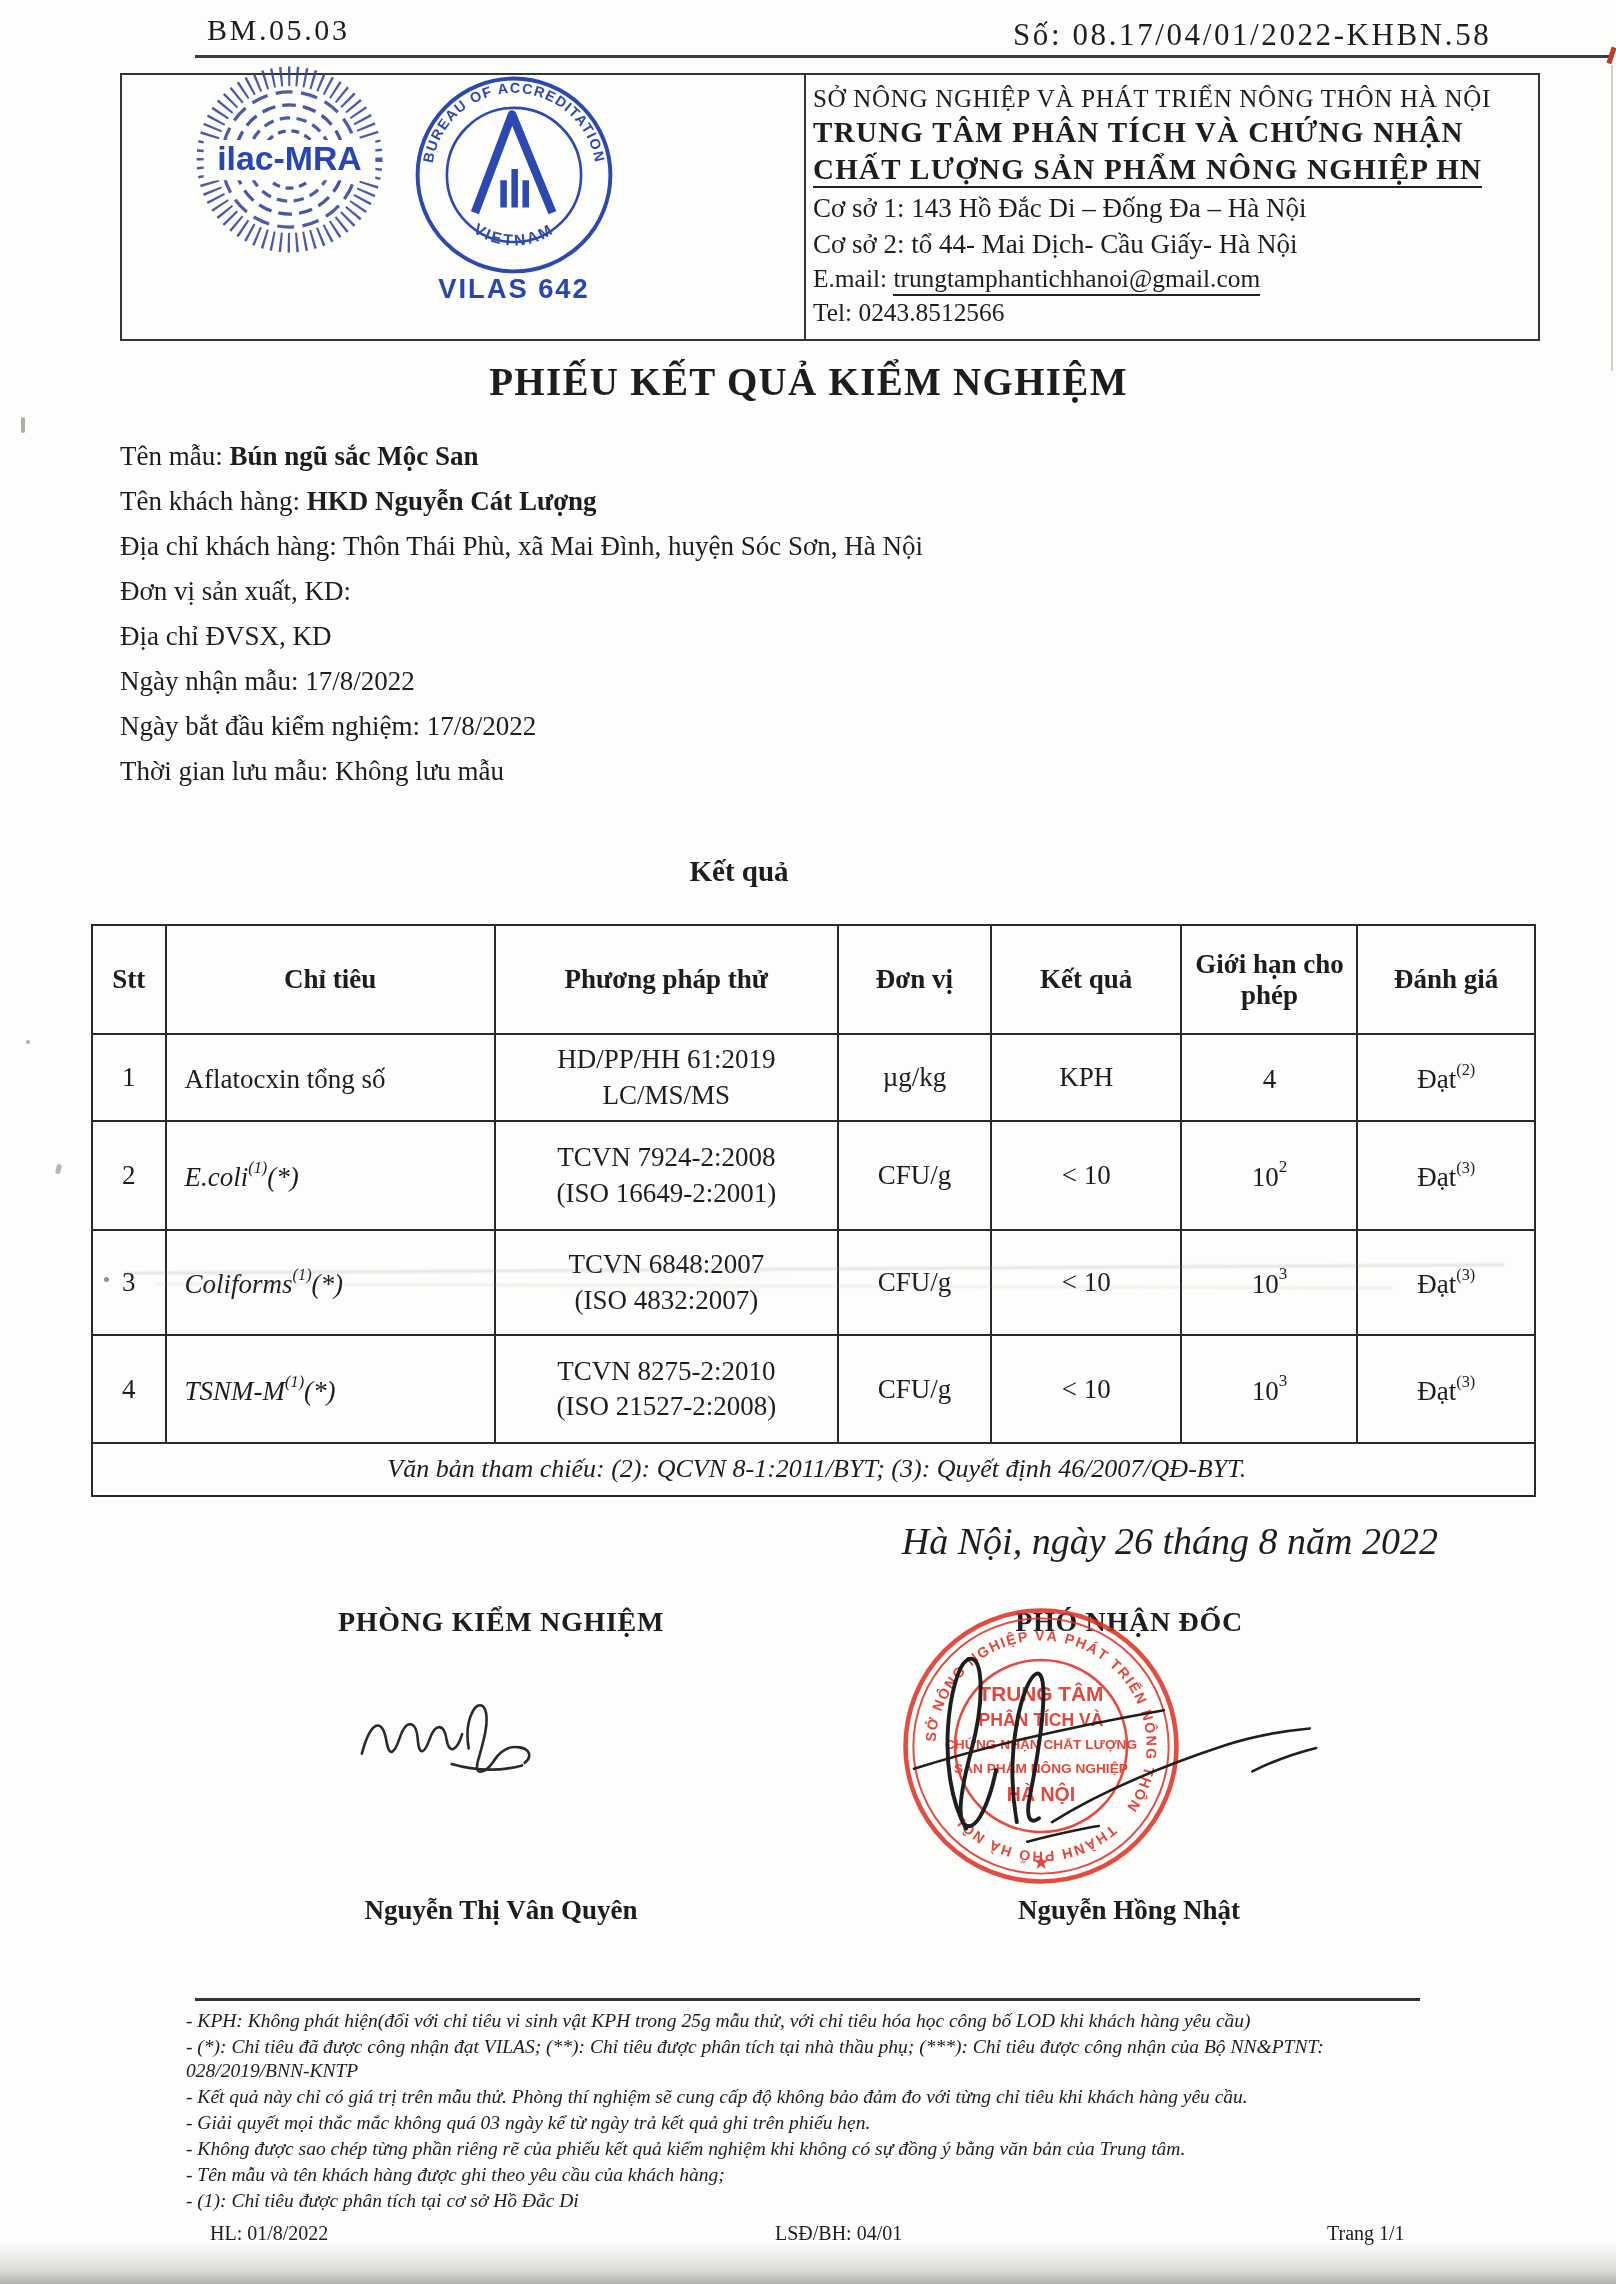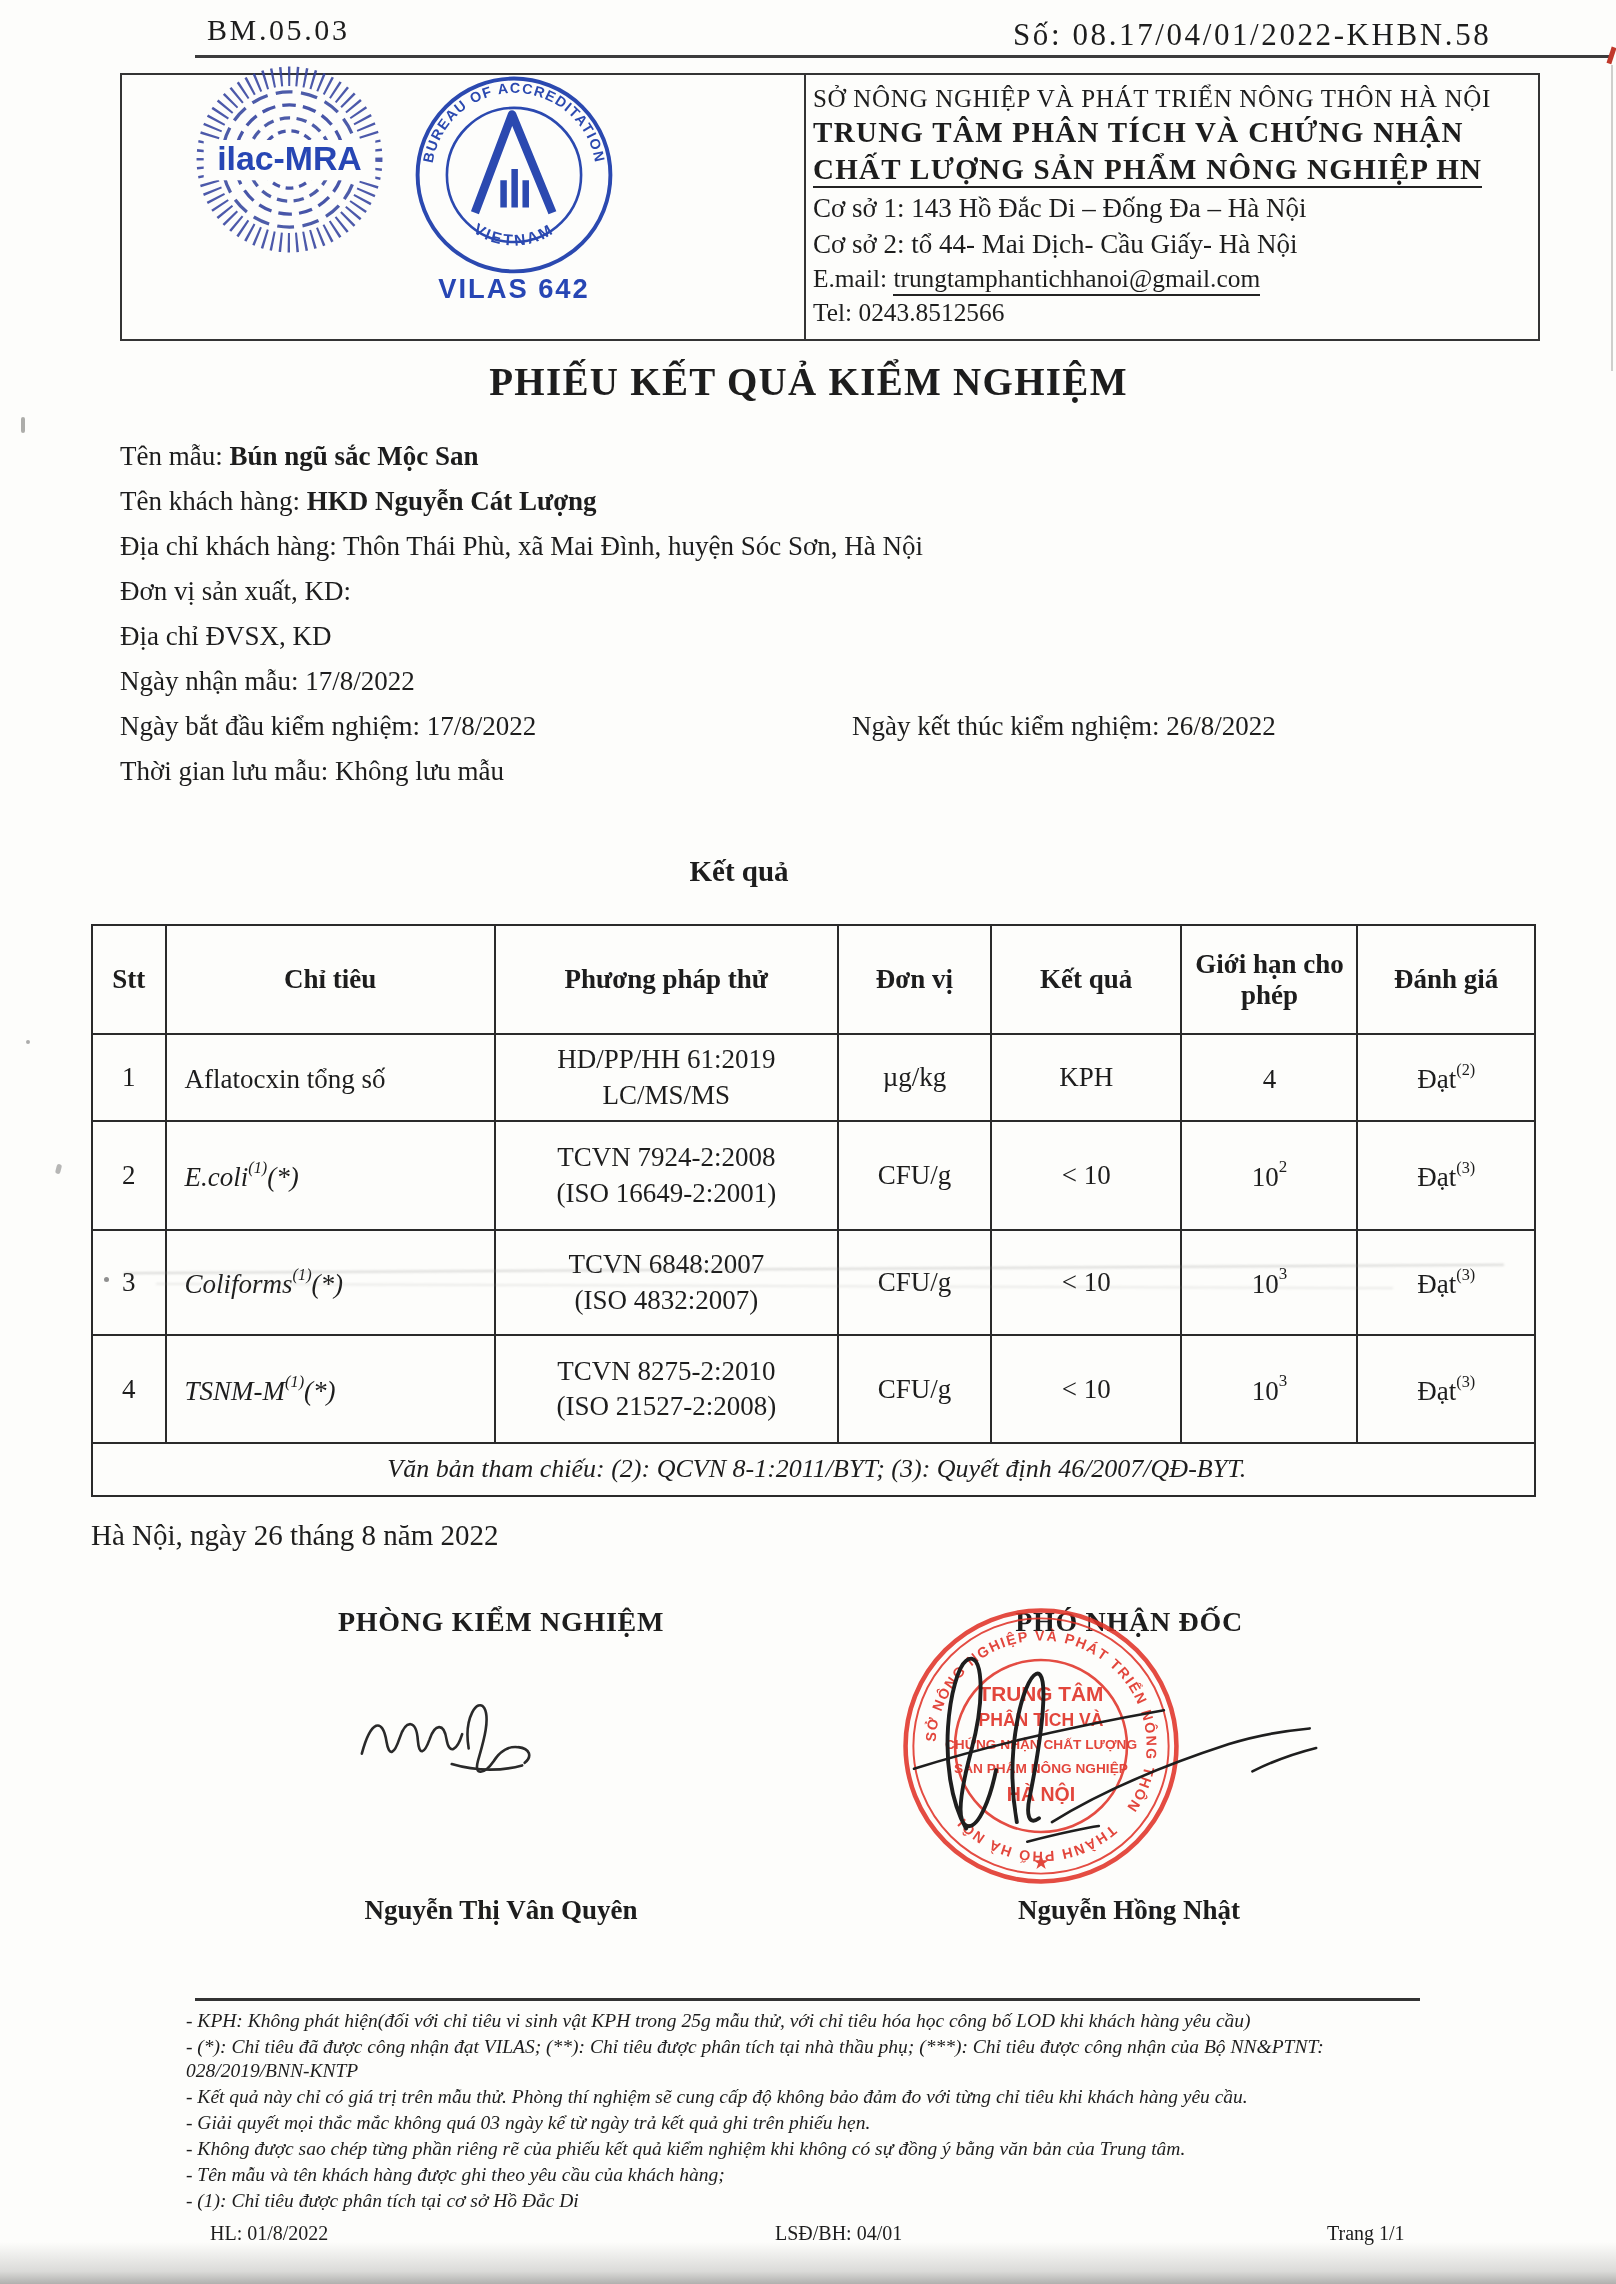--- a/index.html
+++ b/index.html
@@ -39,22 +39,22 @@
   .tbl th,.tbl td{border:2px solid #2a2a2a;text-align:center;padding:1.3px 5.2px;vertical-align:middle;}
   .tbl thead tr{height:109px;margin-top:17px;}
   .tbl th{font-size:27px;font-weight:bold;}
   tr.r0{height:87px;} tr.r1{height:109px;} tr.r2{height:105px;} tr.r3{height:108px;}
   td.ctieu{text-align:left;padding-left:18px;}
   td.meth span{display:block;line-height:1.3;}
   sup.s1{font-size:16.3px;vertical-align:13px;}
   sup.s2{font-size:17px;vertical-align:14.3px;}
   tr.note-row td{height:48px;text-align:center;font-style:italic;font-size:26px;padding-left:11.7px;}
   
-  .date-line{left:91px;top:1519px;width:1445px;padding-right:98px;box-sizing:border-box;
-             font-size:29px;}
+  .date-line{left:91px;top:1519px;width:1445px;text-align:right;padding-right:98px;box-sizing:border-box;
+             font-size:38px;font-style:italic;}
   .sign-row{left:91px;top:1596px;width:1445px;height:378px;}
   .sgt{position:absolute;font-weight:bold;font-size:28px;letter-spacing:0.7px;text-align:center;}
   .sgt-l{left:208px;top:10.4px;width:404px;}
   .sgt-r{left:768px;top:10.4px;width:540px;}
   .sname{position:absolute;top:299px;font-weight:bold;font-size:27px;text-align:center;}
   .sname-l{left:208px;width:404px;}
   .sname-r{left:768px;width:540px;}
   .stamp{position:absolute;left:810px;top:10.4px;z-index:1;opacity:.95;}
   .sigL{position:absolute;left:263px;top:95px;z-index:2;}
   .sigR{position:absolute;left:797px;top:36px;z-index:3;}
@@ -132,21 +132,21 @@
 
   <h1 class="abs title" style="margin:0;">PHIẾU KẾT QUẢ KIỂM NGHIỆM</h1>
 
   <div class="abs info">
     <div class="info-line"><span>Tên mẫu: </span><span class="b">Bún ngũ sắc Mộc San</span></div>
     <div class="info-line"><span>Tên khách hàng: </span><span class="b">HKD Nguyễn Cát Lượng</span></div>
     <div class="info-line"><span>Địa chỉ khách hàng: </span><span>Thôn Thái Phù, xã Mai Đình, huyện Sóc Sơn, Hà Nội</span></div>
     <div class="info-line"><span>Đơn vị sản xuất, KD:</span><span></span></div>
     <div class="info-line"><span>Địa chỉ ĐVSX, KD</span><span></span></div>
     <div class="info-line"><span>Ngày nhận mẫu: </span><span>17/8/2022</span></div>
-    <div class="info-line"><span>Ngày bắt đầu kiểm nghiệm: </span><span>17/8/2022</span><span class="ir"><span>Ngày kết thúc kiểm nghiệm: </span><span>26/8/2022</span></span></div>
+    <div class="info-line"><span>Ngày bắt đầu kiểm nghiệm: </span><span>17/8/2022</span></div>
     <div class="info-line"><span>Thời gian lưu mẫu: </span><span>Không lưu mẫu</span></div>
   </div>
 
   <div class="abs results-title">Kết quả</div>
 
   <table class="tbl">
     <colgroup>
       <col style="width:5.1%">
         <col style="width:22.8%">
         <col style="width:23.8%">

